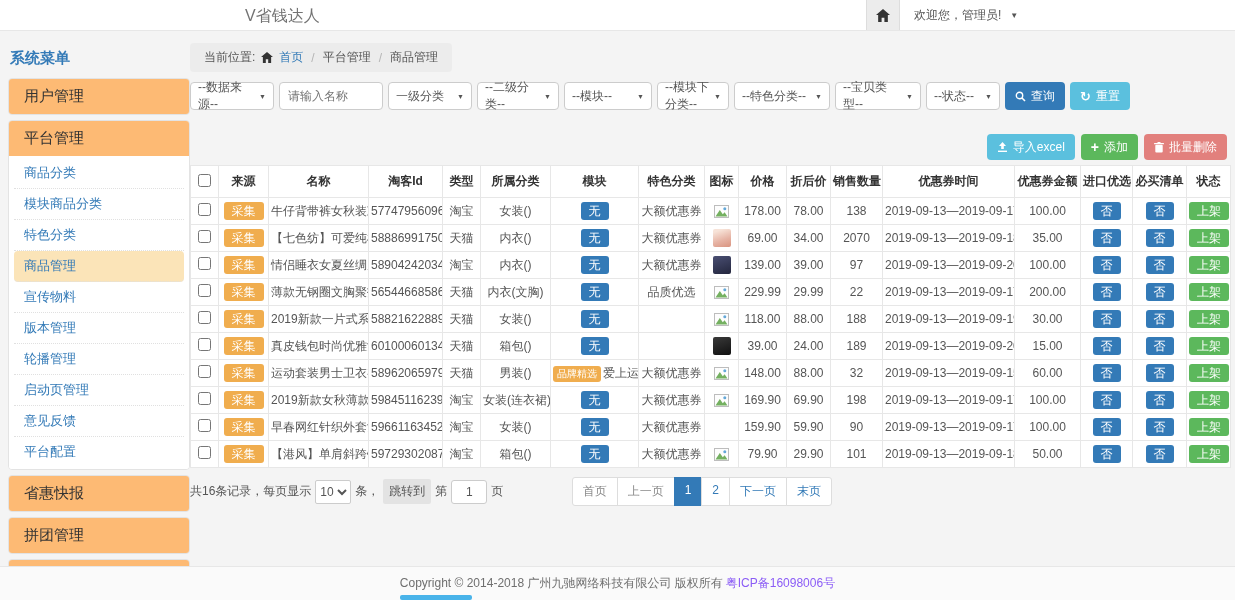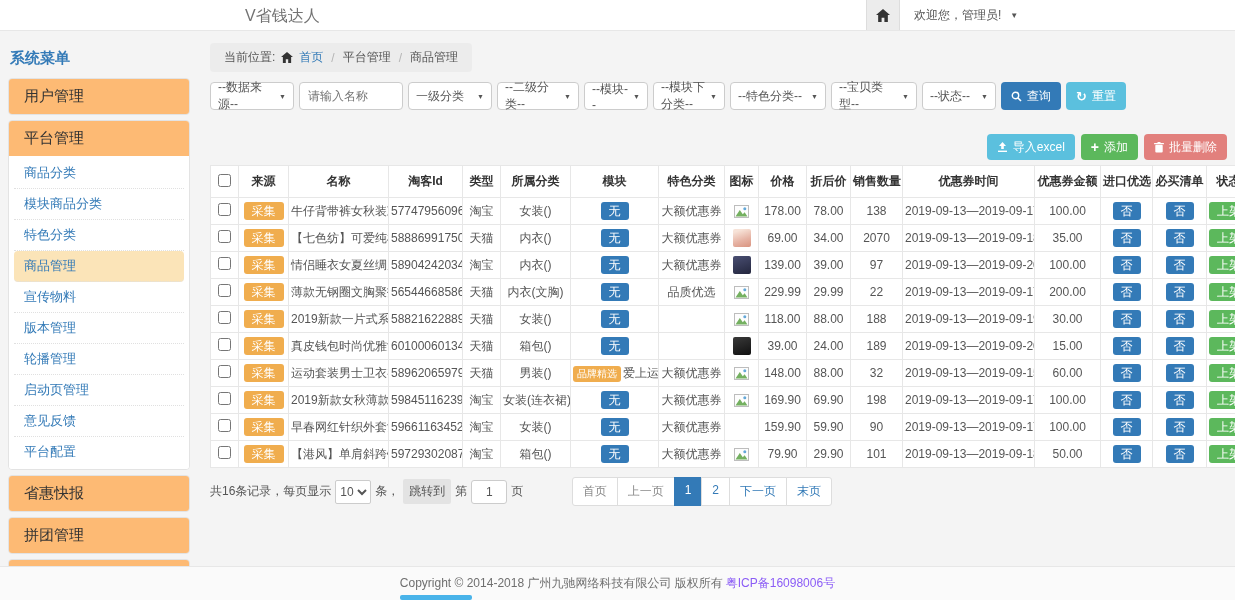--- a/index.html
+++ b/index.html
@@ -20,21 +20,21 @@
 .wrap{display:flex;align-items:flex-start;padding:0 8px}
 .sidebar{width:182px;flex:none;margin-top:10px}
 .side-title{color:#337ab7;font-weight:bold;font-size:15px;padding:8px 2px 10px}
 .panel{background:#fff;border:1px solid #e3e3e3;border-radius:4px;margin-bottom:5px;overflow:hidden}
 .panel-heading{background:#fdba74;padding:8px 15px;font-size:15px;color:#333;cursor:pointer}
 .panel-body{background:#fff;padding:2px 0}
 .side-sub{display:block;margin:0 5px;padding:6px 10px;font-size:13px;color:#337ab7;border-bottom:1px dotted #e0e0e0}
 .side-sub:last-child{border-bottom:none}
 .side-sub.active{background:#fbe4b8;border-radius:4px}
 
-.main{flex:1;margin-left:20px;margin-top:12px;min-width:0}
+.main{flex:1;margin-top:12px;min-width:0}
 
 
 .crumb{display:inline-flex;align-items:center;gap:6px;background:#ececec;border-radius:4px;padding:6px 14px;font-size:12px;color:#555}
 .crumb .sep{color:#b5b5b5;padding:0 2px}
 .crumb-home{color:#337ab7}
 .crumb-item{color:#555}
 .ic{display:inline-flex;align-items:center}
 
 
 .filters{display:flex;align-items:center;gap:5px;margin-top:10px}
@@ -163,21 +163,21 @@
     <div class="filters">
       <span style="display:contents"><div class="f-select" style="width: 84px;">
             <span class="f-sel-val">--数据来源--</span>
             <span class="f-caret">▼</span>
           </div><input class="f-input" type="text" placeholder="请输入名称" style="width: 104px;"><div class="f-select" style="width: 84px;">
             <span class="f-sel-val">一级分类</span>
             <span class="f-caret">▼</span>
           </div><div class="f-select" style="width: 82px;">
             <span class="f-sel-val">--二级分类--</span>
             <span class="f-caret">▼</span>
-          </div><div class="f-select" style="width: 64px;">
+          </div><div class="f-select" style="width: 88px;">
             <span class="f-sel-val">--模块--</span>
             <span class="f-caret">▼</span>
           </div><div class="f-select" style="width: 72px;">
             <span class="f-sel-val">--模块下分类--</span>
             <span class="f-caret">▼</span>
           </div><div class="f-select" style="width: 96px;">
             <span class="f-sel-val">--特色分类--</span>
             <span class="f-caret">▼</span>
           </div><div class="f-select" style="width: 86px;">
             <span class="f-sel-val">--宝贝类型--</span>

